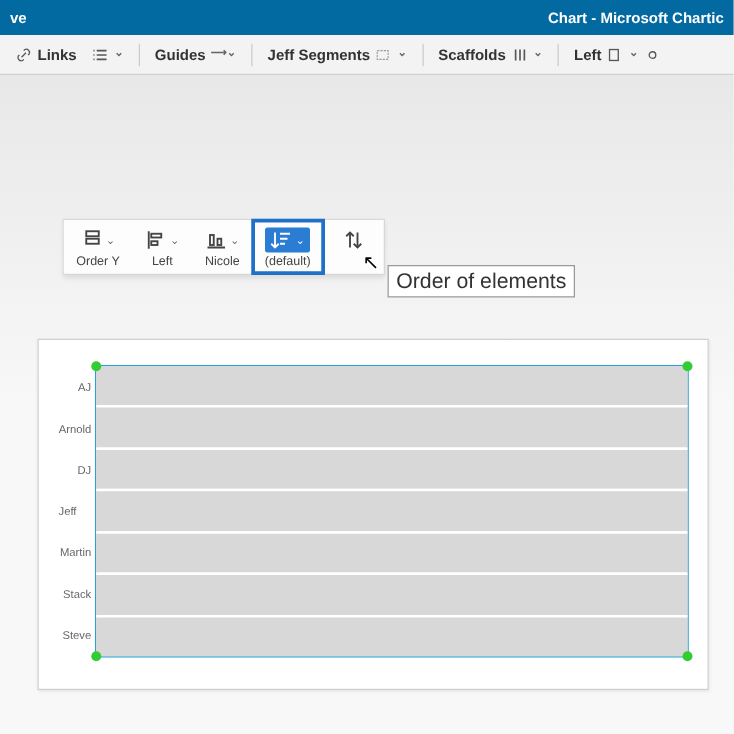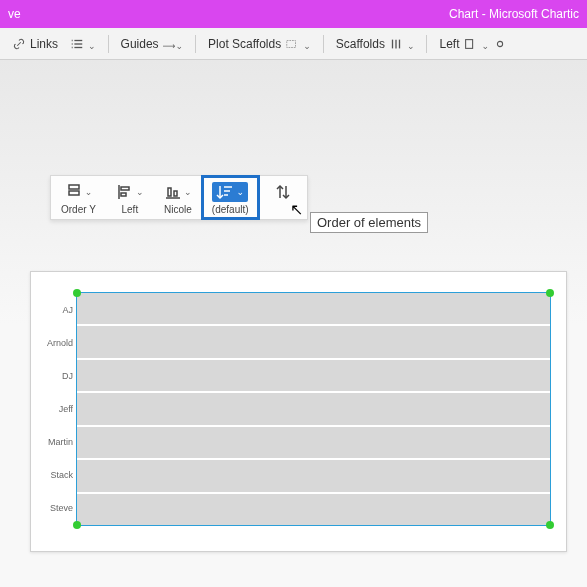--- a/index.html
+++ b/index.html
@@ -1,39 +1,39 @@
 <!DOCTYPE html>
 <html><head>
 <meta charset="utf-8">
 <style>
 * { margin: 0; padding: 0; box-sizing: border-box; font-family: "Segoe UI", Arial, sans-serif; }
 body { width: 587px; height: 587px; background: #f5f5f5; overflow: hidden; position: relative; }
 
-.titlebar { height: 28px; background: #d946ef; display: flex; align-items: center; padding: 12px 8px; color: white; font-size: 12px; justify-content: space-between; }
+.titlebar { height: 28px; background: #0369a1; display: flex; align-items: center; padding: 12px 8px; color: white; font-size: 12px; justify-content: space-between; font-weight: bold; }
 .titlebar .left { }
 .titlebar .right { text-align: center; margin-left: auto; }
 
 .ribbon { height: 32px; background: #f3f3f3; border-bottom: 1px solid #d0d0d0; display: flex; align-items: center; padding: 0 8px; gap: 4px; font-size: 12px; color: #333; }
-.ribbon-item { display: flex; align-items: flex-end; gap: 4px; padding: 2px 4px; }
+.ribbon-item { display: flex; align-items: flex-start; gap: 4px; padding: 2px 4px; font-weight: bold; }
 .ribbon-sep { width: 1px; height: 18px; background: #ccc; margin: 0 4px; }
 .ribbon svg { width: 14px; height: 14px; }
 .chev { font-size: 9px; color: #666; }
 
 .canvas-area { position: relative; padding: 50px 20px 20px 20px; height: calc(100% - 60px); background: linear-gradient(180deg, #e8e8e8 0%, #f8f8f8 50%); }
 
 .floating-toolbar { position: absolute; top: 115px; left: 50px; background: #fdfdfd; border: 1px solid #d8d8d8; display: flex; box-shadow: 0 2px 4px rgba(0,0,0,0.1); z-index: 10; }
 .tb-btn { display: flex; flex-direction: column; align-items: center; padding: 6px 10px 4px 10px; gap: 2px; font-size: 10px; color: #444; min-width: 48px; }
 .tb-icon-row { display: flex; align-items: center; gap: 2px; height: 20px; }
 .tb-icon-row svg { width: 18px; height: 18px; }
 .tb-btn.selected { outline: 3px solid #1e70c9; outline-offset: -2px; }
 .tb-btn.selected .tb-icon-row { background: #2b7cd3; padding: 2px 4px; border-radius: 2px; }
 .tb-btn.selected svg { stroke: white; fill: none; }
 .no-label { padding-bottom: 12px; }
 
-.tooltip { position: absolute; top: 152px; left: 310px; background: white; border: 1px solid #999; padding: 2px 6px; font-size: 13px; color: #333; z-index: 20; white-space: nowrap; }
+.tooltip { position: absolute; top: 152px; left: 310px; background: white; border: 1px solid #999; padding: 2px 6px; font-size: 17px; color: #333; z-index: 20; white-space: nowrap; }
 
 .chart-container { position: absolute; top: 190px; left: 30px; right: 20px; bottom: 35px; background: white; border: 1px solid #d0d0d0; padding: 20px 15px 25px 45px; box-shadow: 0 1px 3px rgba(0,0,0,0.1); margin-top: 21px; }
 
 .plot-area { position: relative; width: 100%; height: 100%; border: 1px solid #2b9fd9; }
 
 .handle { position: absolute; width: 8px; height: 8px; background: #33cc33; border-radius: 50%; z-index: 5; }
 .handle.tl { top: -4px; left: -4px; }
 .handle.tr { top: -4px; right: -4px; }
 .handle.bl { bottom: -4px; left: -4px; }
 .handle.br { bottom: -4px; right: -4px; }
@@ -72,21 +72,21 @@
       </svg>
     <span class="chev">⌄</span>
   </div>
   <div class="ribbon-sep"></div>
   <div class="ribbon-item">
     <span>Guides</span>
     <span class="chev">⟶⌄</span>
   </div>
   <div class="ribbon-sep"></div>
   <div class="ribbon-item">
-    <span>Plot Scaffolds</span>
+    <span>Jeff Segments</span>
     <svg viewBox="0 0 16 16" fill="none" stroke="#999" stroke-width="1" stroke-dasharray="2 1">
         <rect x="2" y="4" width="10" height="8"></rect>
       </svg>
     <span class="chev">⌄</span>
   </div>
   <div class="ribbon-sep"></div>
   <div class="ribbon-item">
     <span>Scaffolds</span>
     <svg viewBox="0 0 16 16" fill="none" stroke="#555" stroke-width="1.5">
         <line x1="4" y1="3" x2="4" y2="13"></line>
@@ -196,20 +196,20 @@
           <div class="row">
             <div class="row-bar"></div>
           </div>
           <div class="row">
             <div class="row-bar"></div>
           </div>
         </div>
     <div class="row-label" style="top: 7.14286%;">AJ</div>
         <div class="row-label" style="top: 21.4286%;">Arnold</div>
         <div class="row-label" style="top: 35.7143%;">DJ</div>
-        <div class="row-label" style="top: 50%;">Jeff</div>
+        <div class="row-label" style="top: 50%; text-align: center;">Jeff</div>
         <div class="row-label" style="top: 64.2857%;">Martin</div>
         <div class="row-label" style="top: 78.5714%;">Stack</div>
         <div class="row-label" style="top: 92.8571%;">Steve</div>
       </div>
   </div>
 
 </div>
 
 </body></html>

